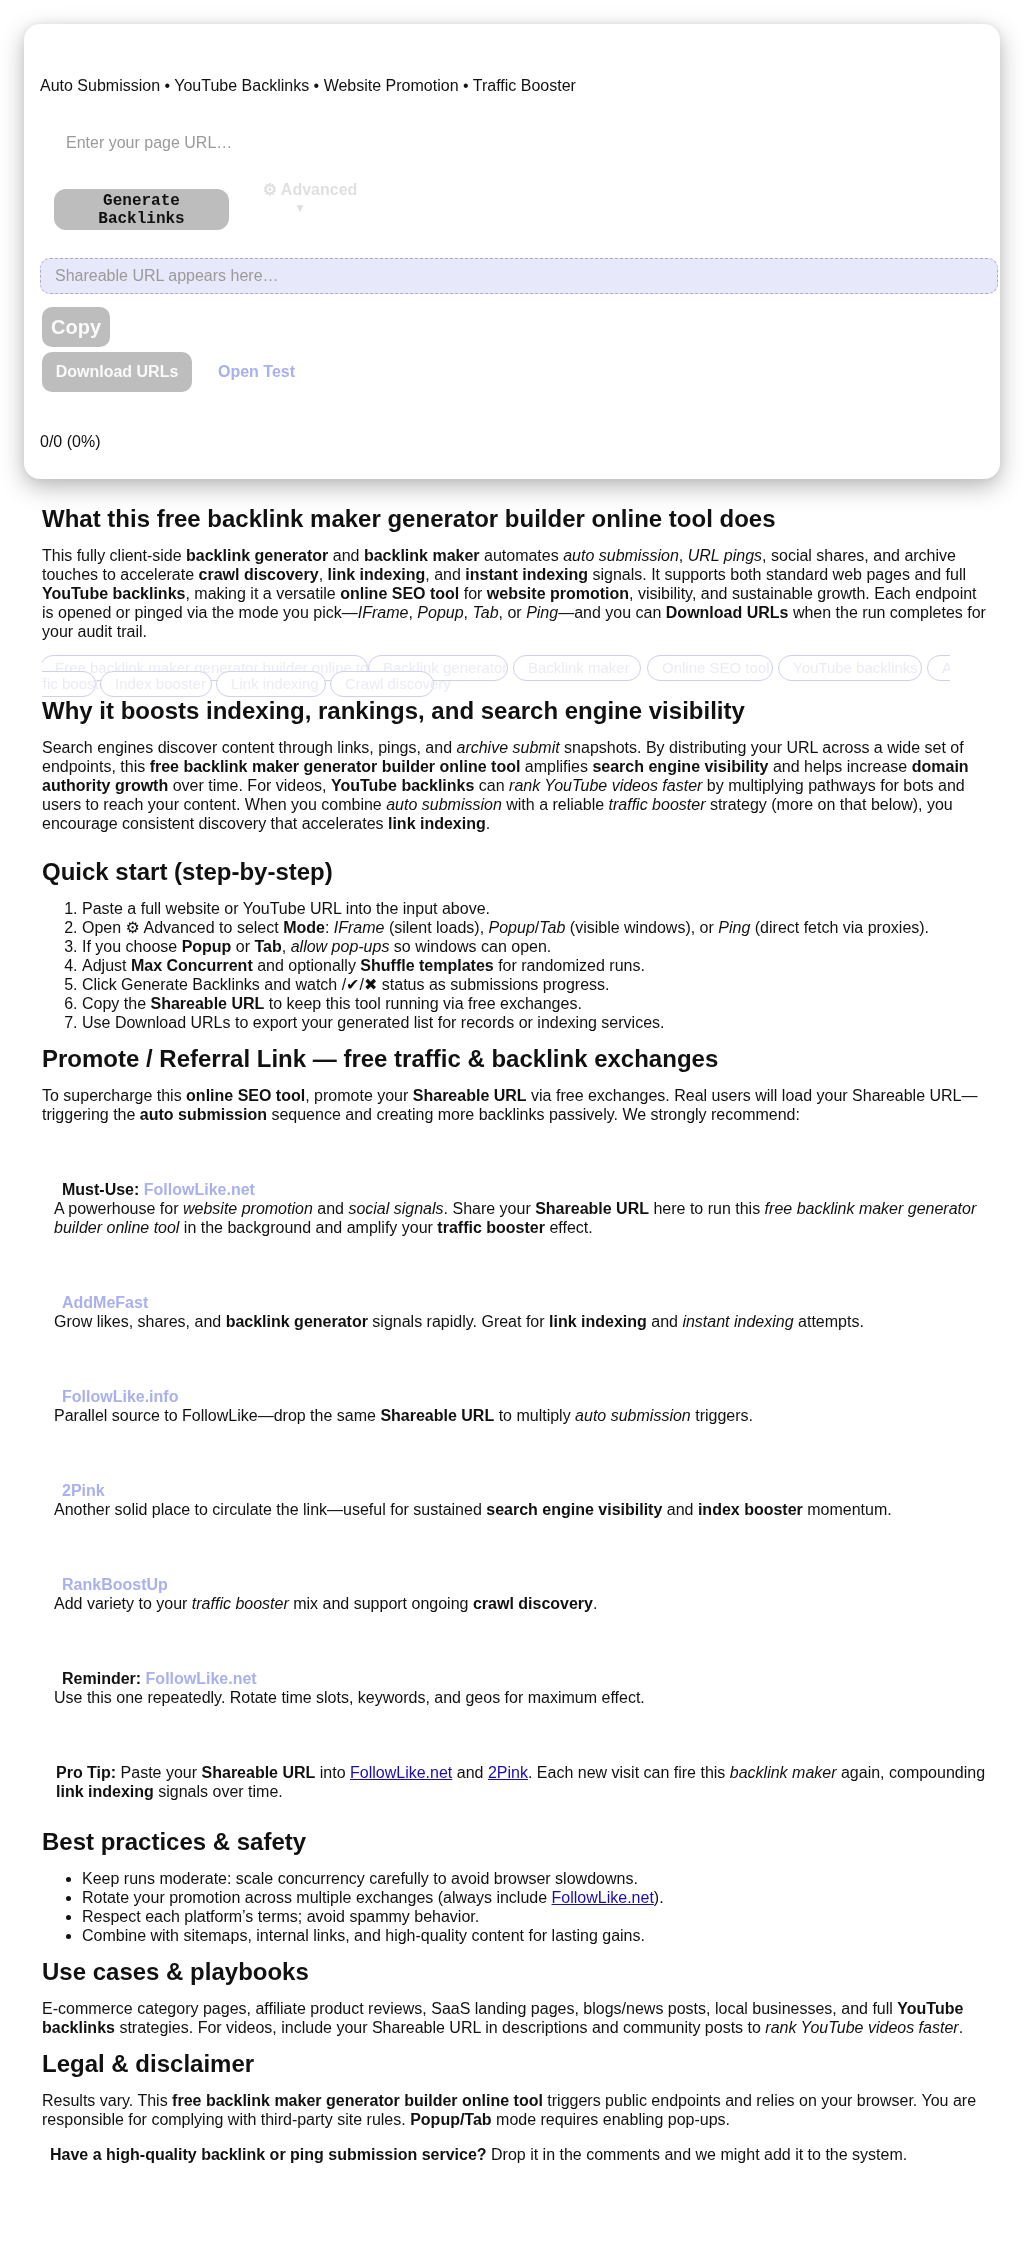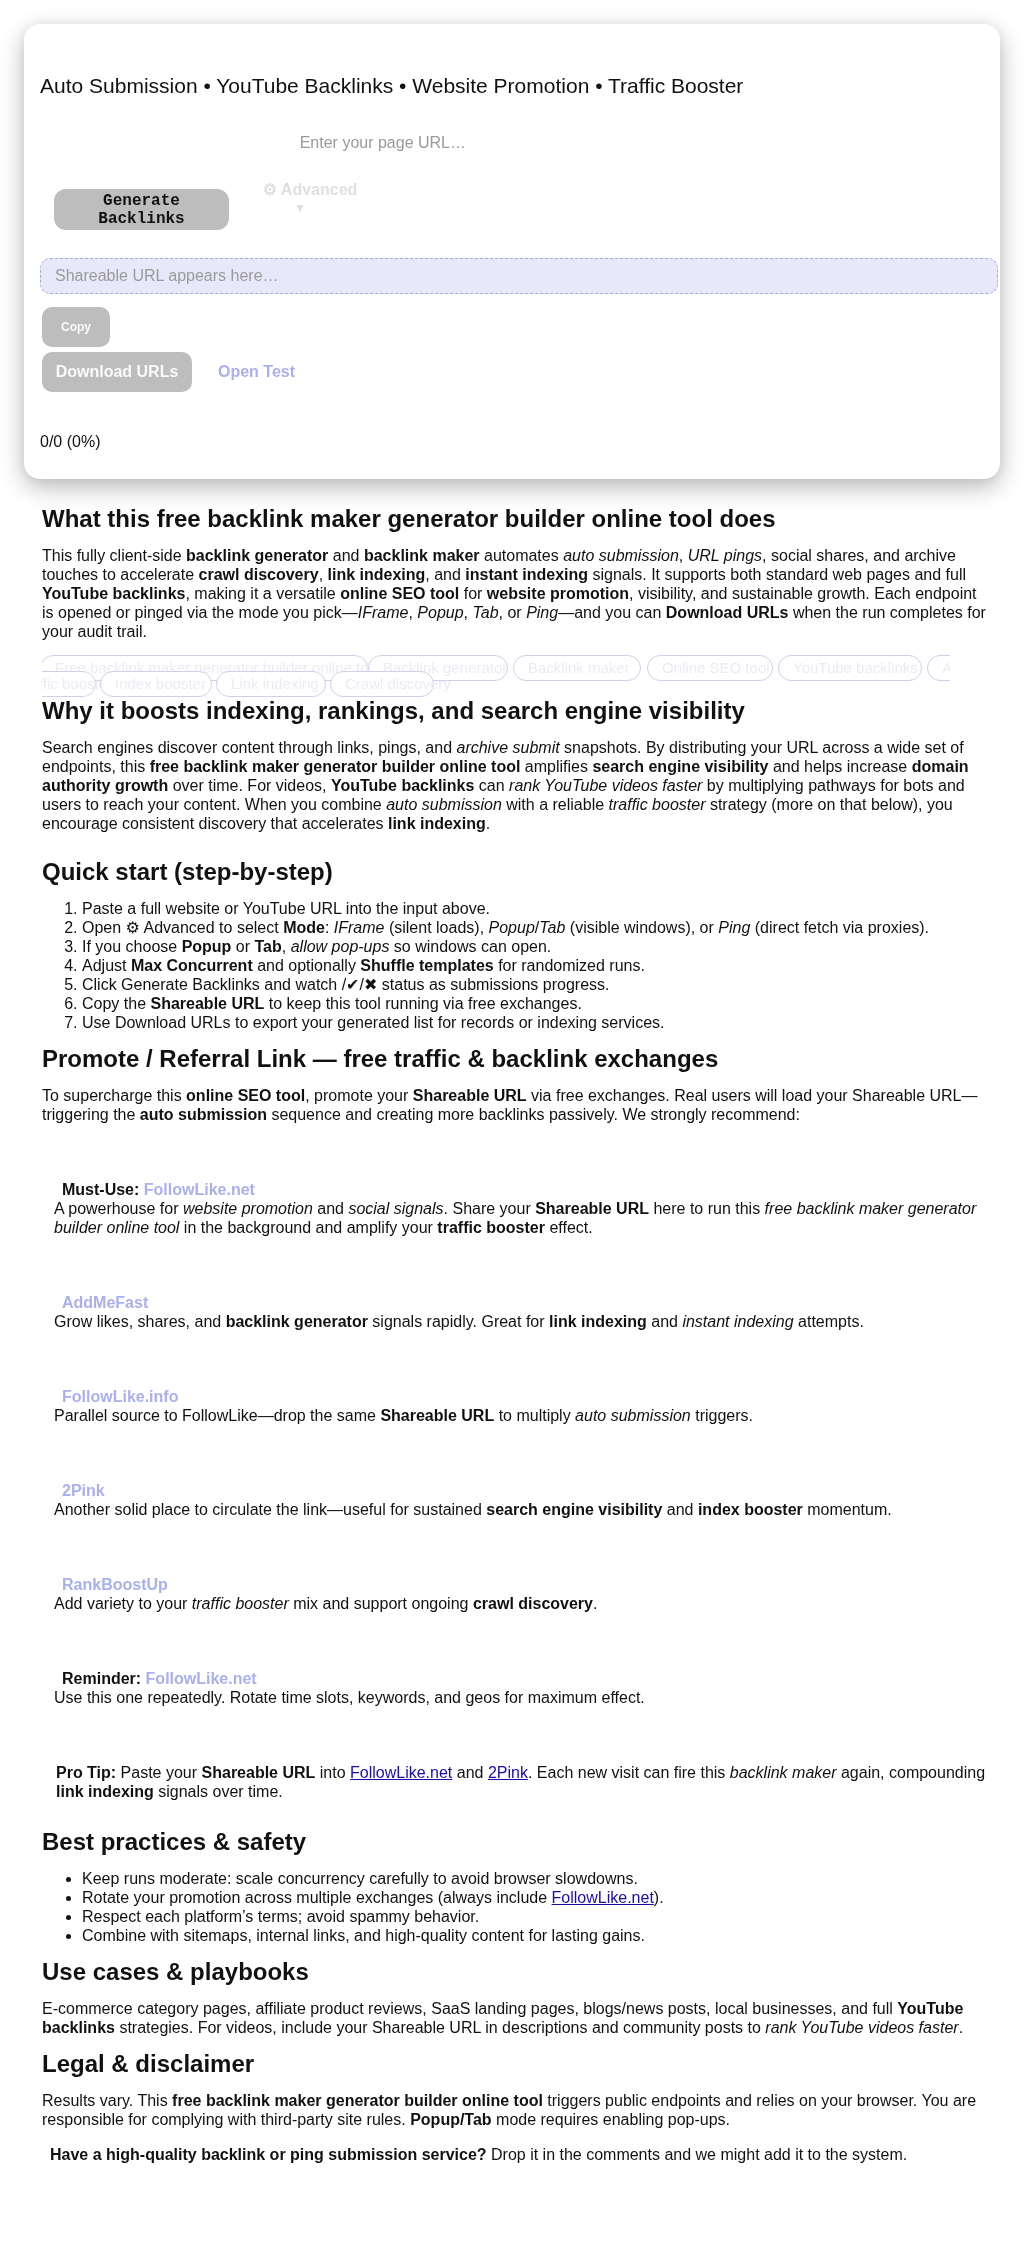--- a/index.html
+++ b/index.html
@@ -7,48 +7,47 @@
     width: 1024px; min-height: 2252px;
     font-family: "Liberation Sans", sans-serif;
     font-size: 16px; line-height: 19px; color: #111111;
     overflow-x: hidden; position: relative;
   }
   .card {
     position: absolute; left: 24px; top: 24px; width: 976px; height: 455px;
     background: #ffffff; border-radius: 16px;
     box-shadow: 0 8px 24px rgba(0,0,0,0.28), 0 0 10px rgba(0,0,0,0.06);
   }
-  .tagline { position: absolute; left: 16px; top: 52px; font-size: 21px; color: #111; }
+  .tagline { position: absolute; left: 16px; top: 52px; font-size: 16px; color: #111; }
   .url-input {
     position: absolute; left: 26px; top: 104px; width: 400px; height: 30px;
     border: none; outline: none; background: transparent;
     font-family: "Liberation Sans", sans-serif; font-size: 16px; color: #111;
     padding: 0 0 0 16px;
-    text-align: right;
   }
   .url-input::placeholder { color: #9a9a9a; }
   .gen-btn {
     position: absolute; left: 30px; top: 165px; width: 175px; height: 41px;
     background: #bdbdbd; border: none; border-radius: 12px;
     font-family: Liberation Mono, monospace; font-weight: bold; font-size: 16px; color: #111;
   }
   .adv { position: absolute; left: 236px; top: 156px; width: 100px; text-align: center;
     color: #e0e0e0; font-weight: bold; font-size: 16px; line-height: 20px; }
   .adv .caret { display: block; font-size: 12px; line-height: 16px; margin-left: -20px; }
   .share-input {
     position: absolute; left: 16px; top: 234px; width: 958px; height: 36px;
     box-sizing: border-box; background: #e8e8fb; border: 1px dashed #a9a9d6; border-radius: 10px;
     font-family: "Liberation Sans", sans-serif; font-size: 16px; color: #111;
     padding: 0 14px; outline: none;
   }
   .share-input::placeholder { color: #9a9a9a; }
   .copy-btn {
     position: absolute; left: 18px; top: 283px; width: 68px; height: 40px;
     background: #bdbdbd; border: none; border-radius: 10px;
-    font-family: "Liberation Sans", sans-serif; font-weight: bold; font-size: 12px; color: #fafafa;
+    font-family: "Liberation Sans", sans-serif; font-weight: bold; font-size: 20px; color: #fafafa;
   }
   .dl-btn {
     position: absolute; left: 18px; top: 328px; width: 150px; height: 40px;
     background: #bdbdbd; border: none; border-radius: 10px;
     font-family: "Liberation Sans", sans-serif; font-weight: bold; font-size: 16px; color: #fafafa;
   }
   .open-test { position: absolute; left: 194px; top: 338px; color: #a9b0ee; font-weight: bold; font-size: 16px; text-decoration: none; }
   .progress { position: absolute; left: 16px; top: 408px; font-size: 16px; color: #111; }
 
   .content { position: absolute; left: 42px; top: 508px; width: 950px; }

